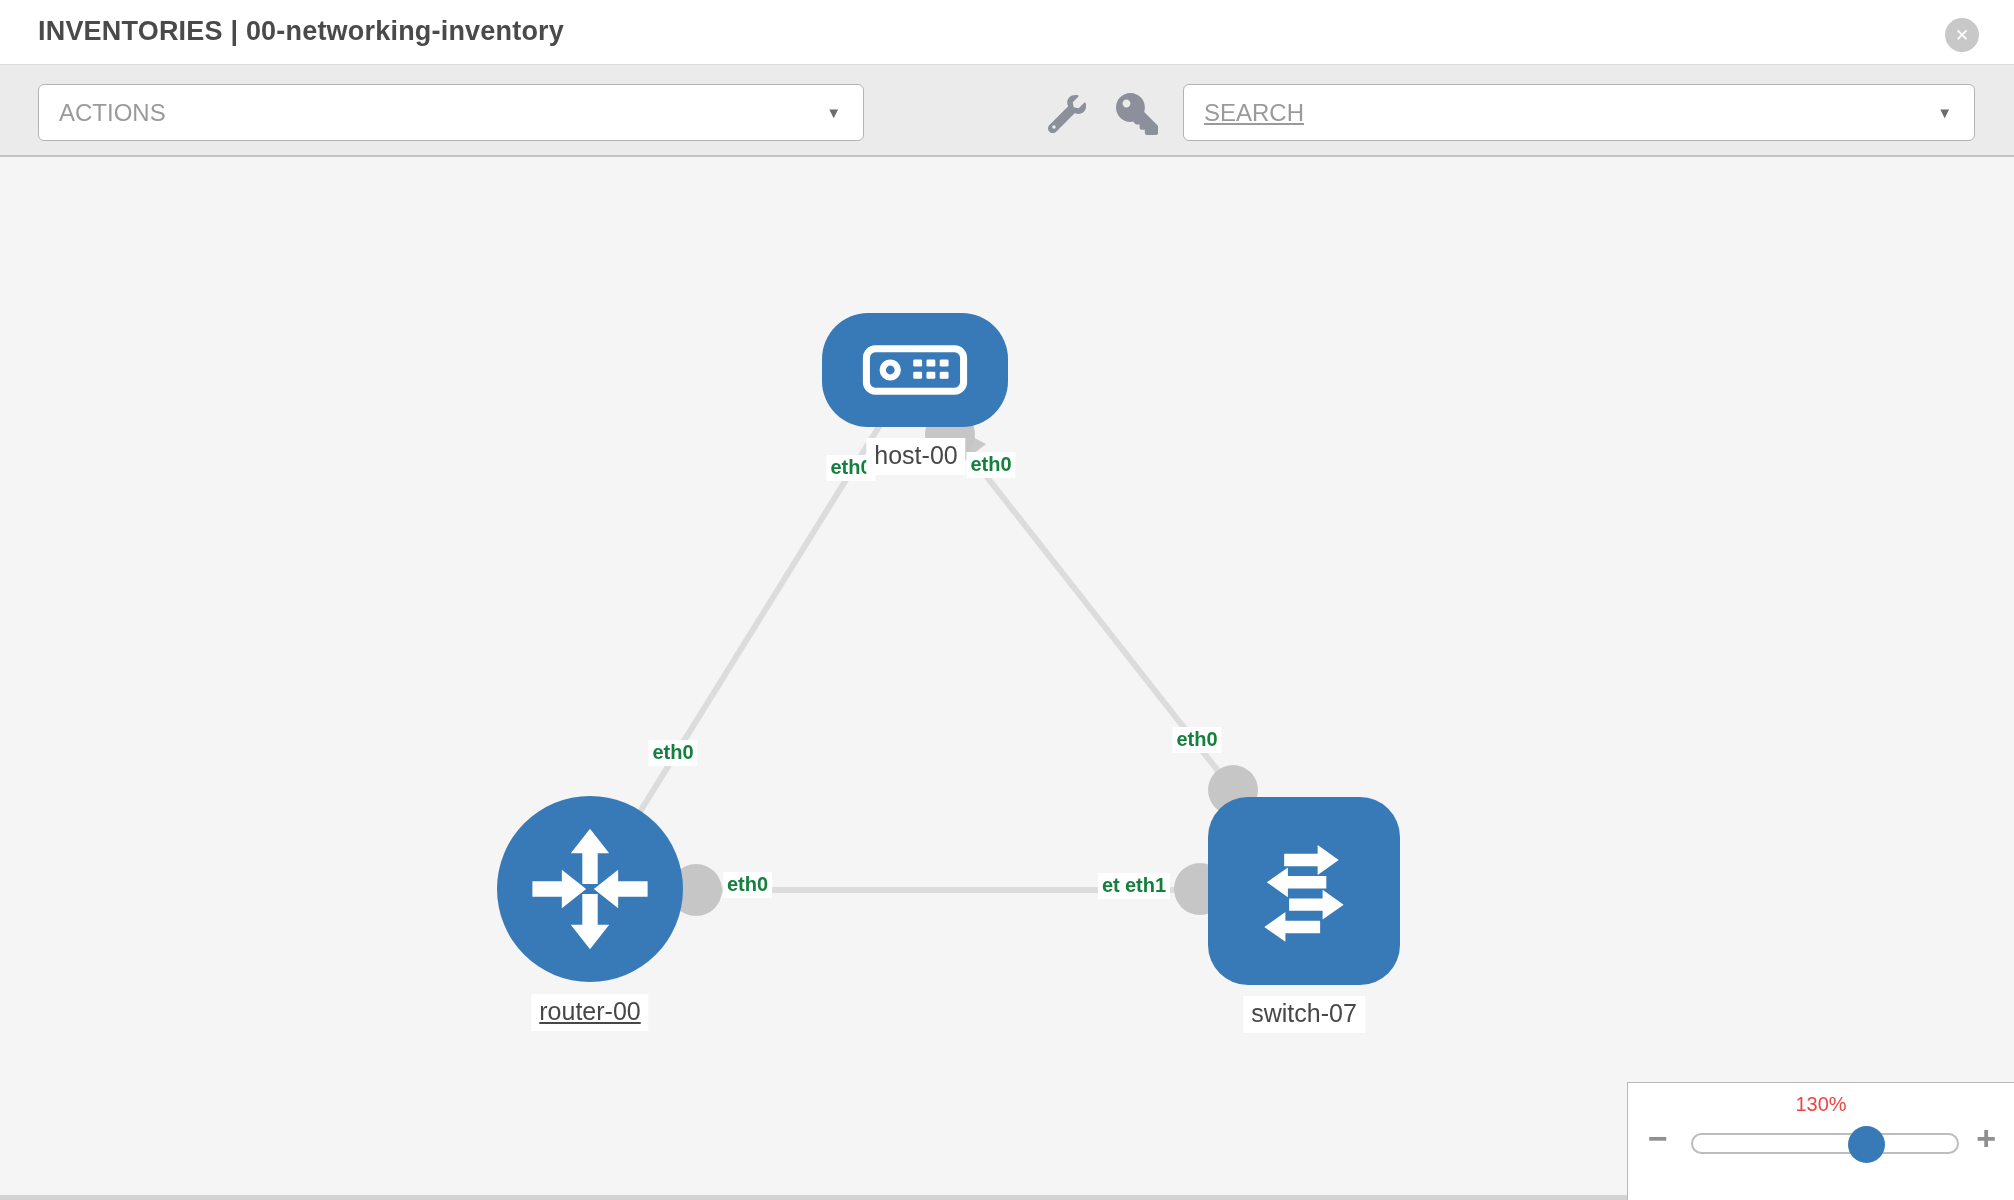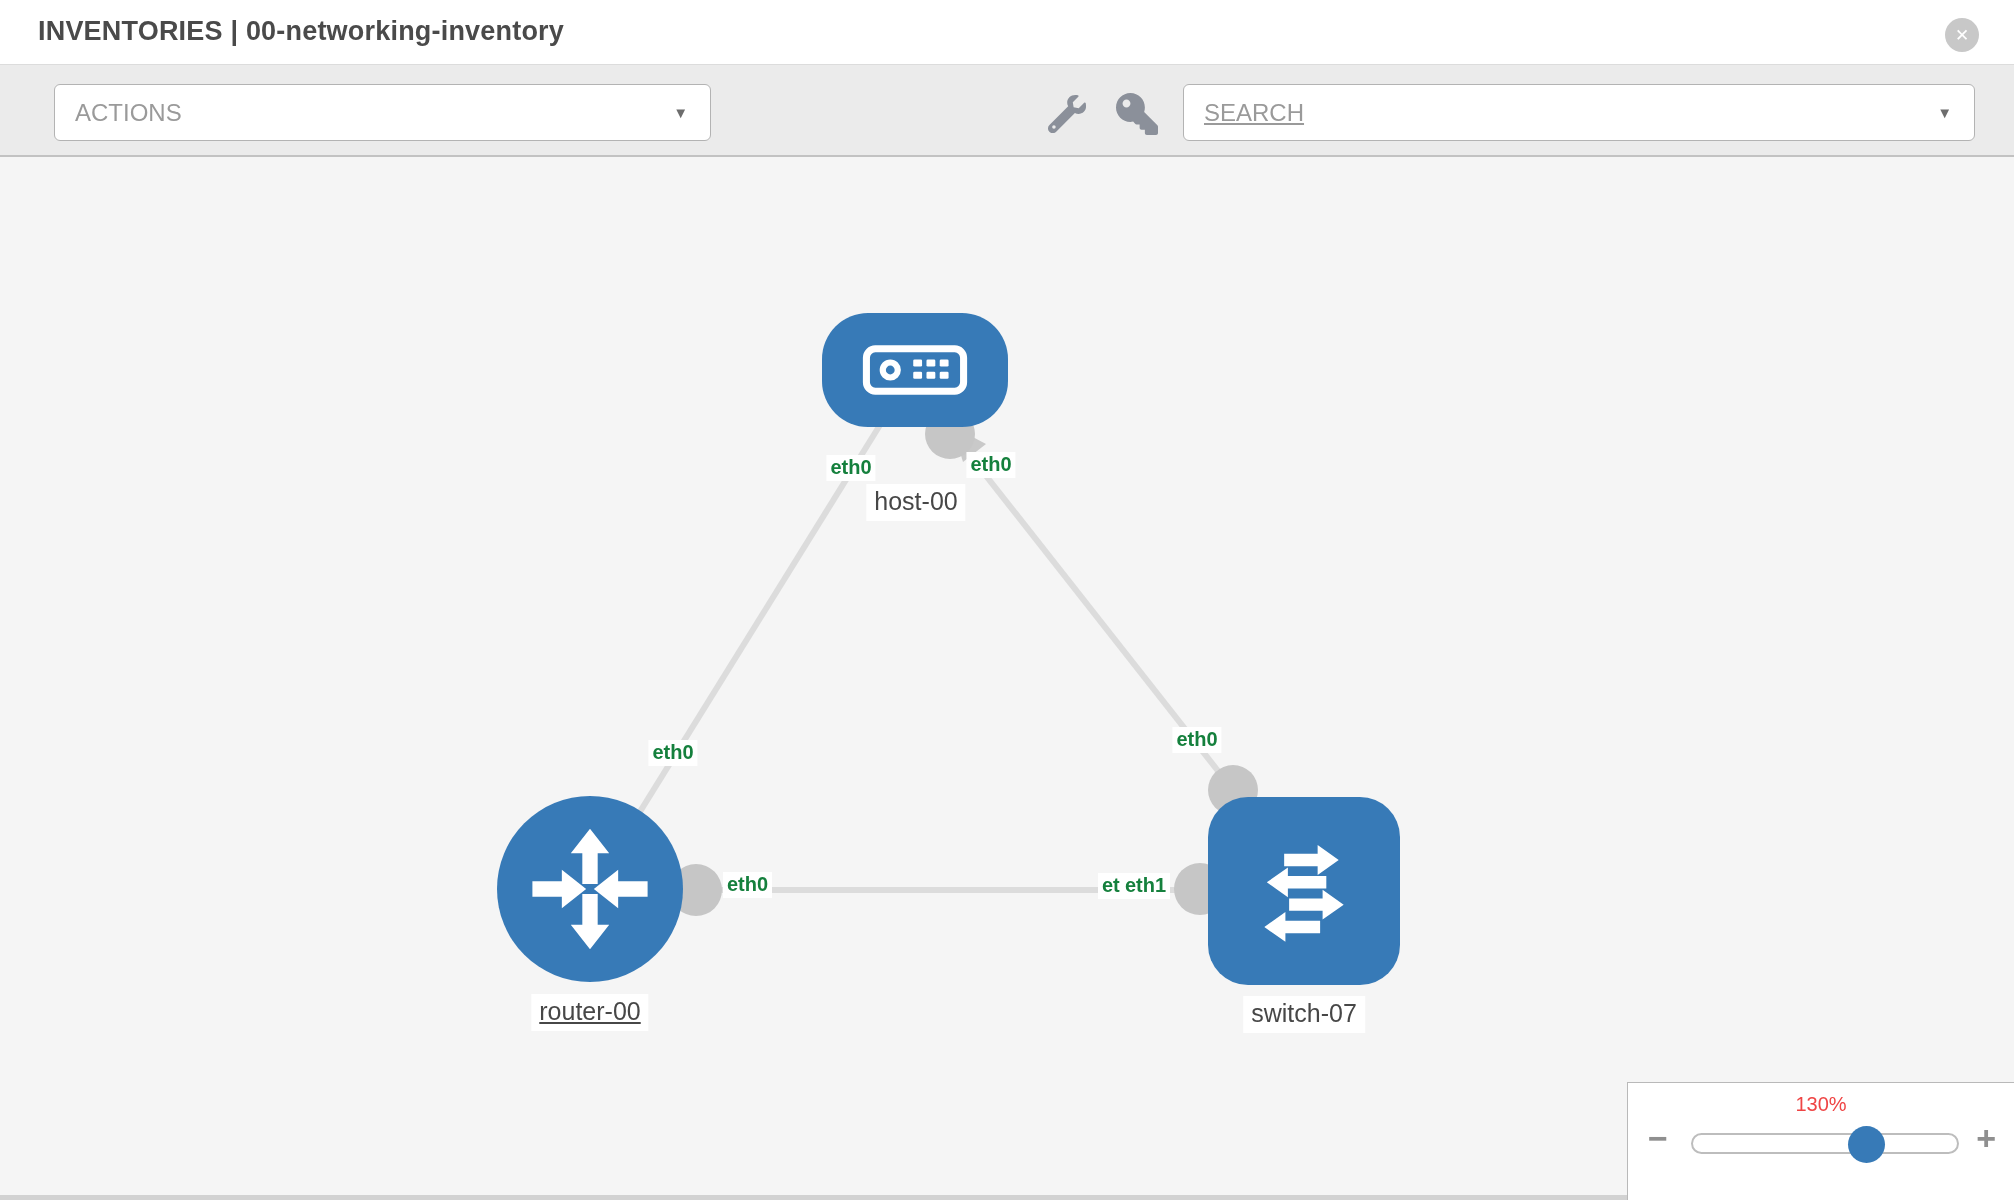--- a/index.html
+++ b/index.html
@@ -12,21 +12,21 @@
   .close-btn { position:absolute; left:1945px; top:18px; width:34px; height:34px; border-radius:50%;
                background:#c8c8c8; color:#ffffff; font-size:17px; font-weight:bold;
                display:flex; align-items:center; justify-content:center; cursor:pointer; }
 
   
   .toolbar { position:absolute; left:0; top:64px; width:2014px; height:93px; background:#ebebeb;
              border-top:1px solid #dcdcdc; border-bottom:2px solid #c2c2c2; }
   .select-box { position:absolute; top:19px; height:57px; background:#ffffff; border:1px solid #b3b3b3;
                 border-radius:6px; font-size:24px; color:#9a9a9a; line-height:55px; padding-left:20px; cursor:pointer; }
   .select-box .caret { position:absolute; right:22px; top:0; font-size:15px; color:#6d6d6d; line-height:55px; }
-  .actions-box { left:38px;  width:657px;margin-left:16px; }
+  .actions-box { left:38px;  width:826px; }
   .search-box  { left:1183px; width:792px;text-decoration:underline; }
   .tool-icon { position:absolute; top:30px; width:38px; height:38px; cursor:pointer; }
   .tool-icon svg { width:100%; height:100%; fill:#8b909a; }
   .wrench { left:1048px; }
   .key    { left:1116px; top:28px; width:42px; height:42px; }
   .key svg { transform:scaleX(-1); }
 
   
   .canvas { position:absolute; left:0; top:157px; width:2014px; height:1043px; background:#f5f5f5; }
   .topology-svg { position:absolute; left:0; top:0; width:2014px; height:1200px; }
@@ -145,21 +145,21 @@
   <span>
     <svg width="124" height="124" viewBox="0 0 100 100" fill="#ffffff">
       <path d="M78 25 L61 13 V20 H34 V30 H61 V37 Z"></path>
       <path d="M20 43 L37 31 V38 H68 V48 H37 V55 Z"></path>
       <path d="M82 61 L65 49 V56 H38 V66 H65 V73 Z"></path>
       <path d="M18 79 L35 67 V74 H63 V84 H35 V91 Z"></path>
     </svg>
   </span>
 </div>
 
-<div class="node-label" style="left:916px; top:438px;margin-top:46px;">host-00</div>
+<div class="node-label" style="left:916px; top:438px;">host-00</div>
 <div class="node-label" style="left:590px; top:994px;text-decoration:underline;">router-00</div>
 <div class="node-label" style="left:1304px; top:996px;">switch-07</div>
 
 <div class="bottom-strip"></div>
 
 <div class="zoom-panel">
   <div class="zoom-level">130%</div>
   <div class="zoom-minus">
     <span>−</span>
   </div>

